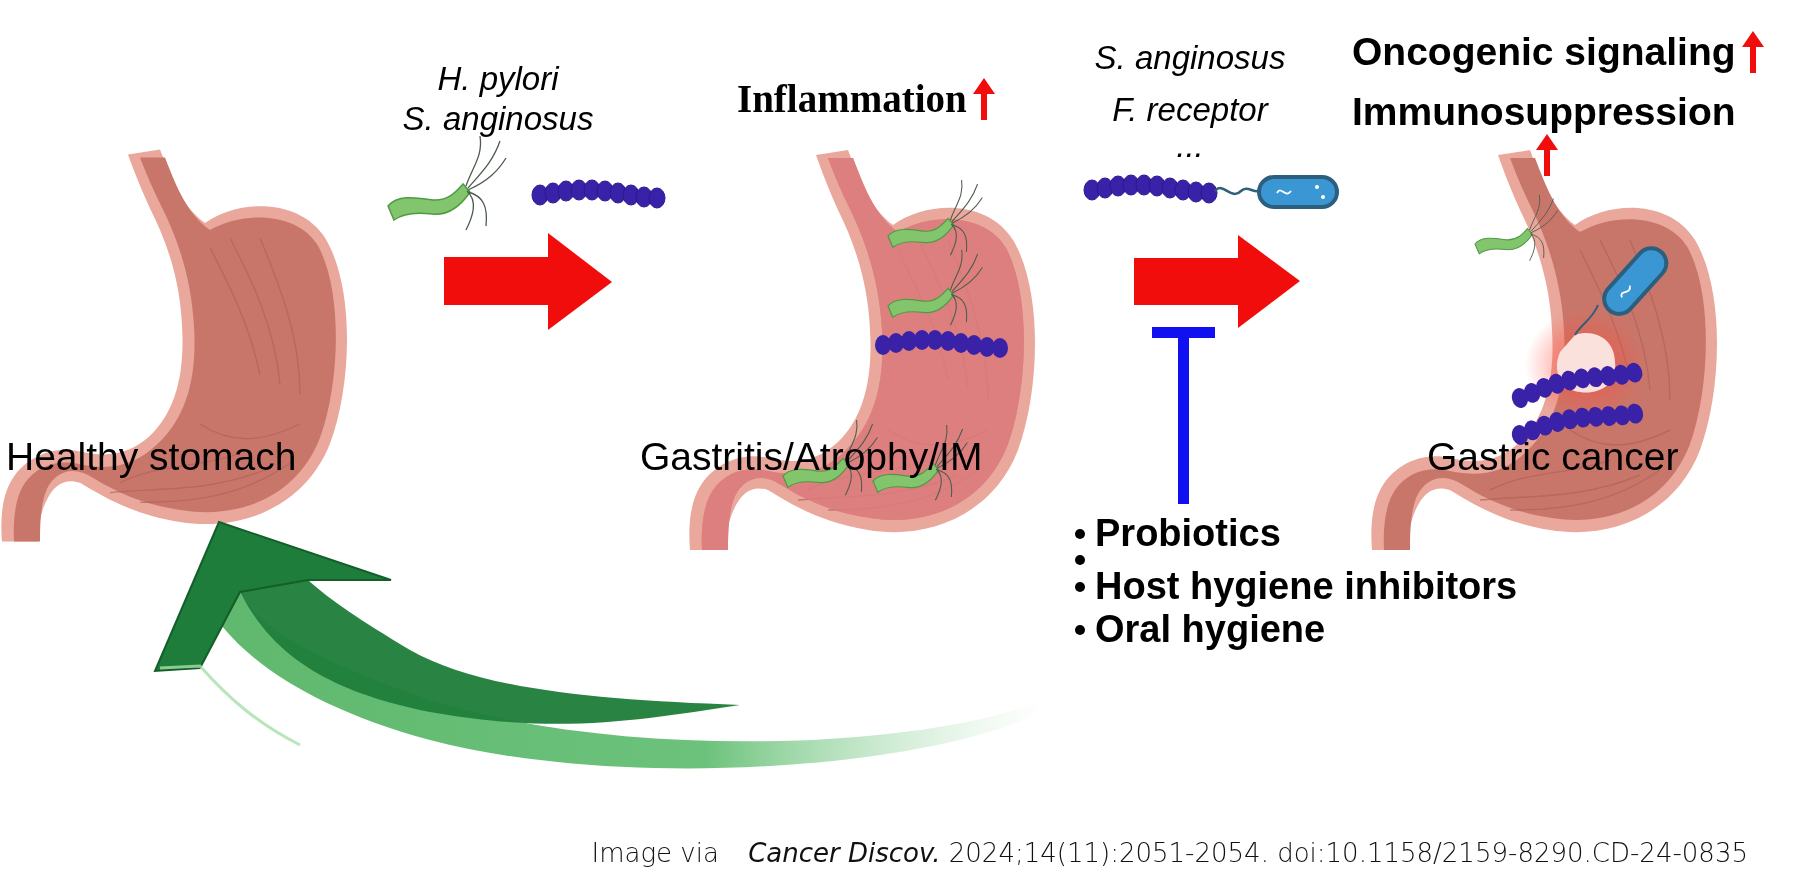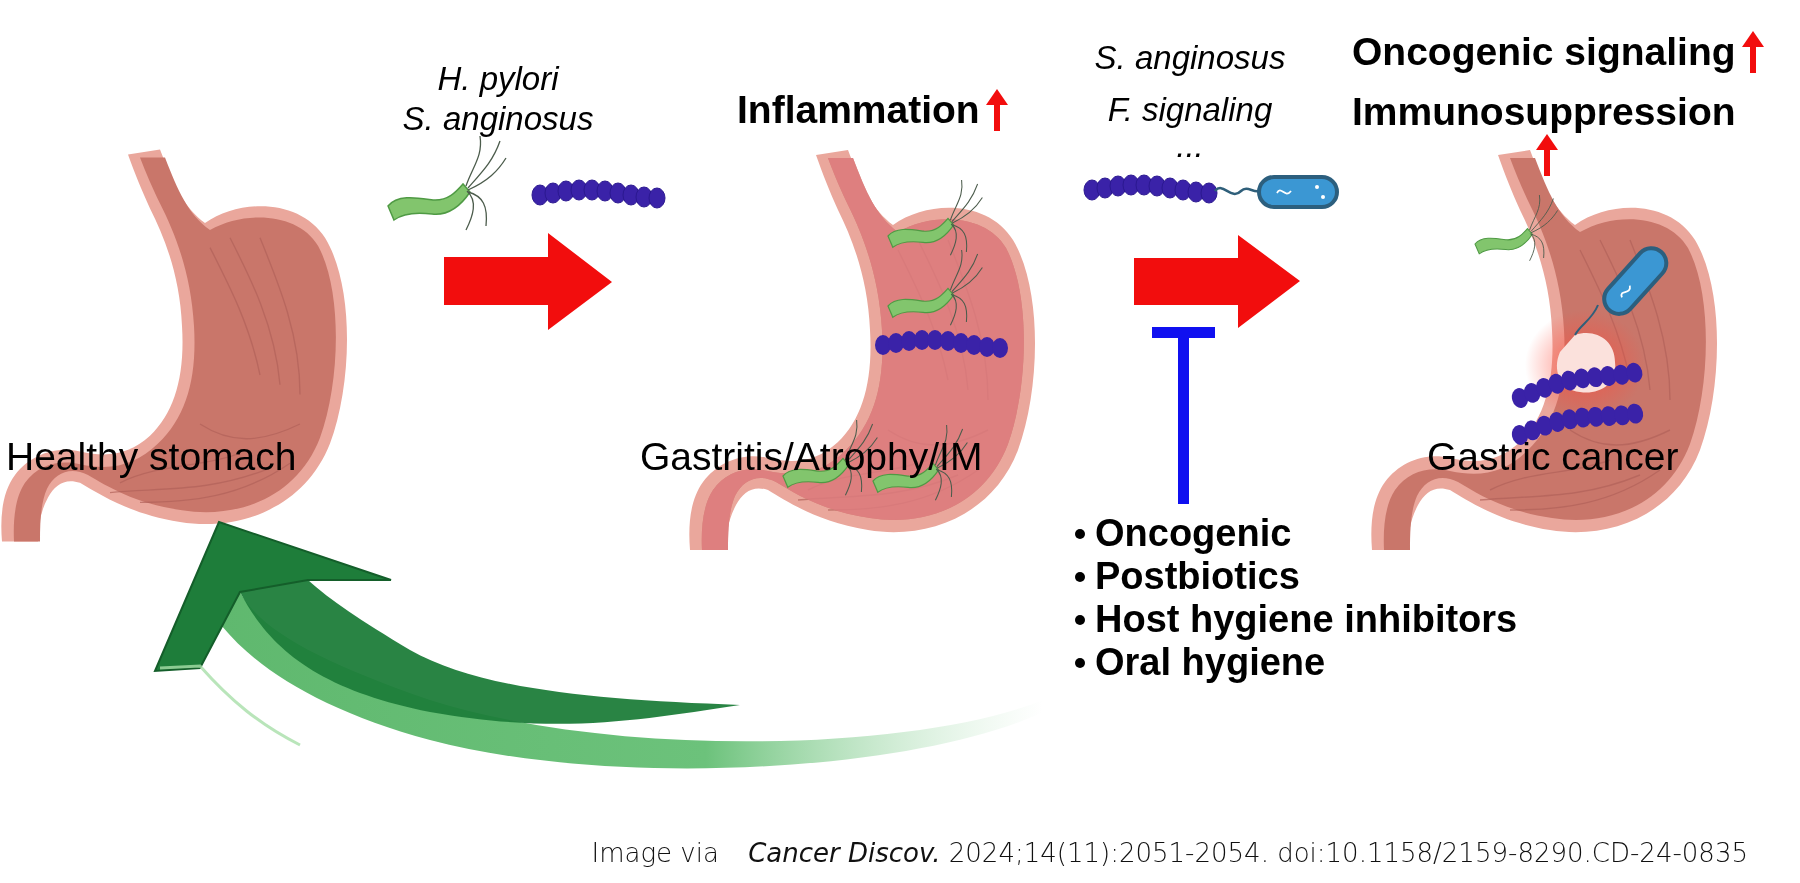--- a/index.html
+++ b/index.html
@@ -152,30 +152,30 @@
     <path d="M219,522 L155,671 L200,668 L240,592 L308,580 L391,580 Z" fill="#1e7d3a" stroke="#145e2a" stroke-width="2"></path>
     <path d="M160,668 L200,666 C230,700 260,725 300,745" stroke="#a7dfa9" stroke-width="3" fill="none" opacity="0.8"></path>
   </g>
 </svg>
 
 <div class="abs species" style="left:378px;top:59px;width:240px;">
   <div>H. pylori</div>
   <div>S. anginosus</div>
 </div>
 
-<div class="abs effect" style="left:737px;top:88px;">
+<div class="abs effect" style="left:737px;top:76px;font-family:Liberation Serif, serif;">
   <span>Inflammation</span>
   <svg class="up-arrow" viewBox="0 0 22 42" style="position:relative;">
     <path d="M11,0 L22,16 L14,16 L14,42 L8,42 L8,16 L0,16 Z" fill="#f20d0d"></path>
   </svg>
 </div>
 
 <div class="abs species" style="left:1075px;top:32px;width:230px;line-height:52px;">
   <div>S. anginosus</div>
-  <div>F. signaling</div>
+  <div>F. receptor</div>
   <div style="line-height:20px;">...</div>
 </div>
 
 <div class="abs effect" style="left:1352px;top:30px;">
   <span>Oncogenic signaling</span>
   <svg class="up-arrow" viewBox="0 0 22 42" style="position:relative;">
     <path d="M11,0 L22,16 L14,16 L14,42 L8,42 L8,16 L0,16 Z" fill="#f20d0d"></path>
   </svg>
 </div>
 
@@ -186,25 +186,24 @@
   </svg>
 </div>
 
 <div class="abs stage-label" style="left:6px;top:435px;">Healthy stomach</div>
 <div class="abs stage-label" style="left:640px;top:435px;">Gastritis/Atrophy/IM</div>
 <div class="abs stage-label" style="left:1427px;top:435px;">Gastric cancer</div>
 
 <ul class="abs interventions" style="left:1075px;top:512px;">
   <li>
       <span class="bullet"></span>
-      <span>Oncogenic</span>
-    </li>
-  <li>
-      <span class="bullet"></span>
-      <span>Postbiotics</span>
+      <span>Probiotics</span>
+    </li>
+  <li>
+      <span class="bullet"></span>
     </li>
   <li>
       <span class="bullet"></span>
       <span>Host hygiene inhibitors</span>
     </li>
   <li>
       <span class="bullet"></span>
       <span>Oral hygiene</span>
     </li>
 </ul>

